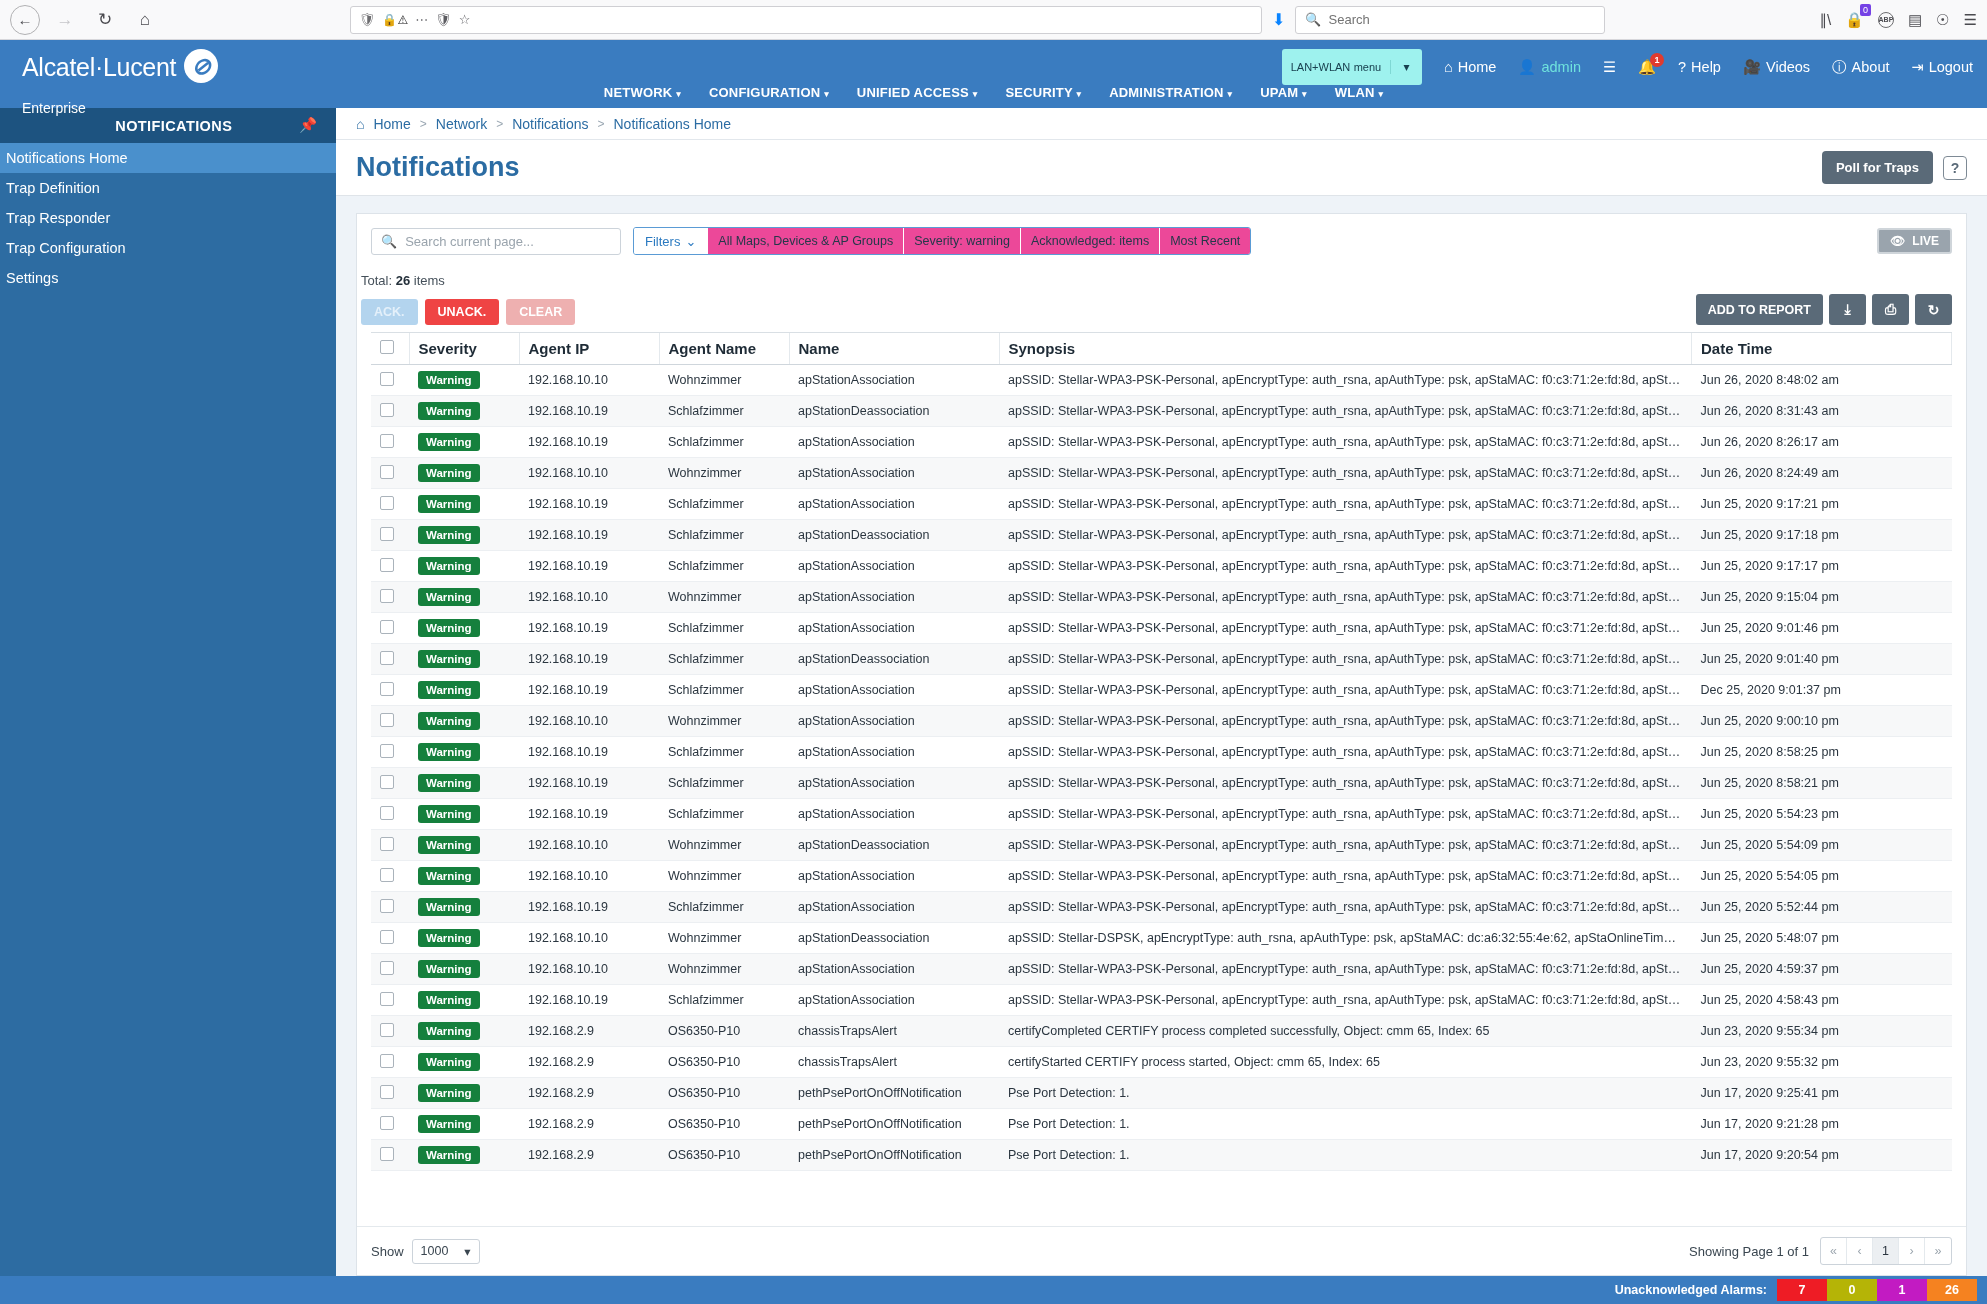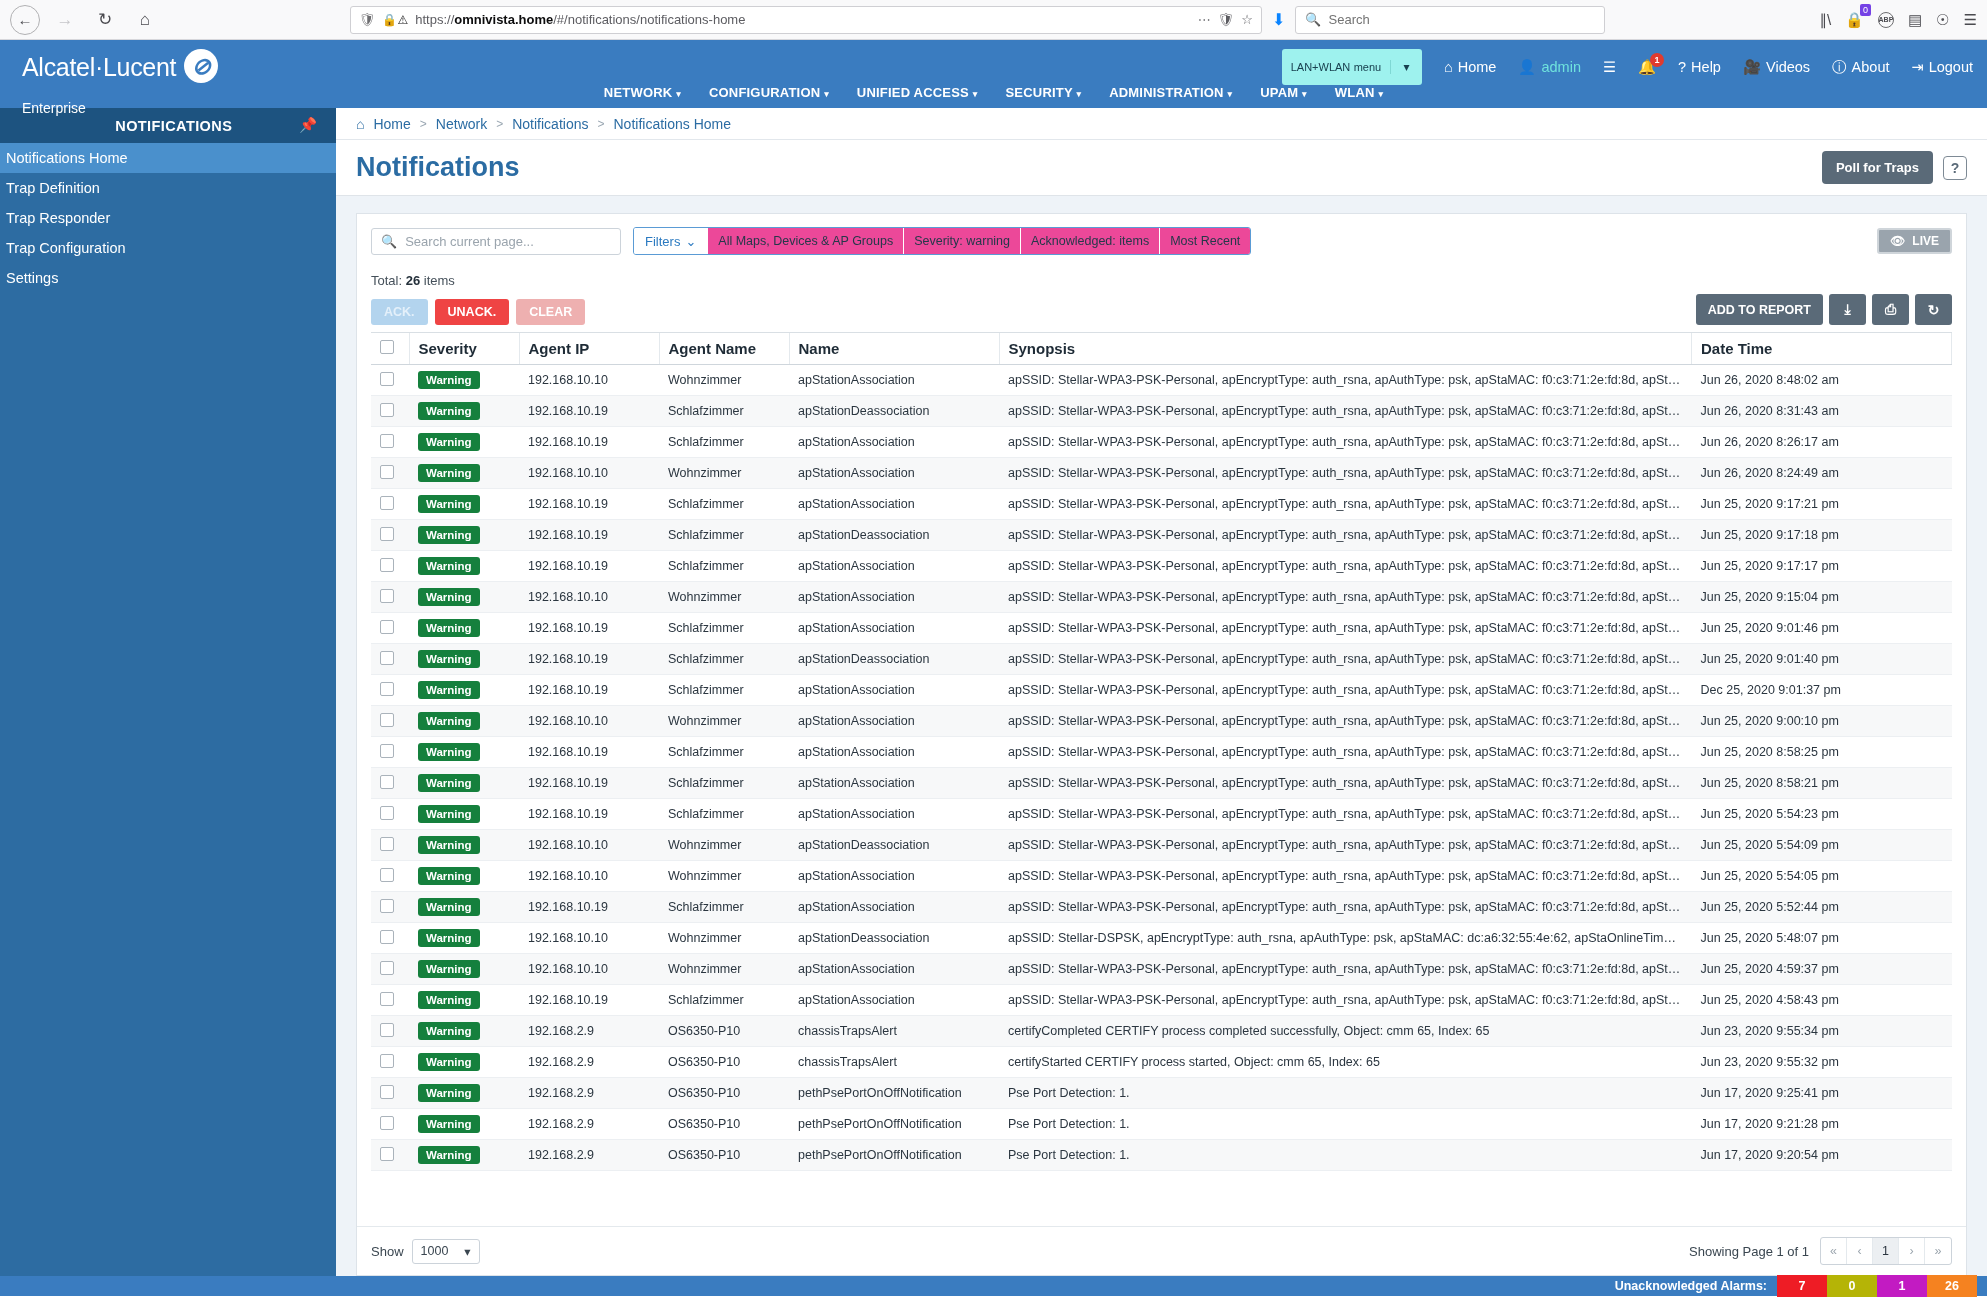--- a/index.html
+++ b/index.html
@@ -132,21 +132,21 @@
     background: #ec4899; color: #25384a; font-size: 12.5px;
     display: flex; align-items: center; padding: 0 10px;
     border-left: 1px solid #fff;
   }
   .live-btn {
     margin-left: auto; background: #9aa4ad; color: #fff; border: 2px solid #cfd5da;
     font-size: 12px; font-weight: 700; padding: 4px 11px; border-radius: 3px;
     display: flex; align-items: center; gap: 7px;
   }
 
-  .toolbar-row { padding: 6px 14px 0 14px; }
+  .toolbar-row { padding: 6px 14px 0 4px; }
   .total-line { font-size: 13px; color: #45505a; margin-bottom: 6px; }
   .total-line b { color: #25313b; }
   .btn-row { display: flex; align-items: flex-end; gap: 7px; position: relative; }
   .abtn { font-size: 12.5px; font-weight: 700; color: #fff; padding: 6px 13px; border-radius: 3px; }
   .abtn.ack { background: #b3d4ee; color: #e4f0fa; }
   .abtn.unack { background: #ef4444; }
   .abtn.clear { background: #eeb0b0; }
   .right-tools { margin-left: auto; display: flex; gap: 6px; }
   .gbtn { background: #5a6a78; color: #fff; font-size: 12.5px; font-weight: 700; padding: 7px 12px; border-radius: 3px; display:flex; align-items:center; }
   .gbtn.sq { width: 37px; justify-content: center; font-size: 14px; }
@@ -185,38 +185,37 @@
   .pgbox { display: flex; border: 1px solid #ccd3da; border-radius: 3px; overflow: hidden; background: #fff; }
   .pgbox div {
     width: 26px; height: 26px; display: flex; align-items: center; justify-content: center;
     font-size: 12.5px; color: #9aa4ad; border-right: 1px solid #e4e9ed;
   }
   .pgbox div.cur { background: #eceff2; color: #2b3640; }
   .pgbox div:last-child { border-right: none; }
 
   
   .statusbar {
-    height: 20px; background: #3a7cc0; display: flex; align-items: center;
+    height: 28px; background: #3a7cc0; display: flex; align-items: center;
     justify-content: flex-end; gap: 0; padding-right: 10px; color: #fff; font-size: 12.5px; font-weight: 700;
   }
   .al-badge { width: 50px; text-align: center; font-size: 12.5px; font-weight: 700; padding: 4px 0; }
 </style>
 </head>
 <body>
 
 <div class="browser-bar">
   <div class="nav-btn back">←</div>
   <div class="nav-btn fwd">→</div>
   <div class="nav-btn">↻</div>
   <div class="nav-btn">⌂</div>
 
   <div class="urlbar">
     <span class="shield">🛡</span>
     <span class="lock">🔒⚠</span>
-    <span class="url"><span>https://</span><b>omnivista.home</b><span>/#/notifications/notifications-home</span></span>
     <span class="icn">⋯</span>
     <span class="icn">🛡</span>
     <span class="icn">☆</span>
   </div>
   <div class="dl-arrow">⬇</div>
 
   <div class="searchbar">
     <span>🔍</span>
     <span>Search</span>
   </div>

